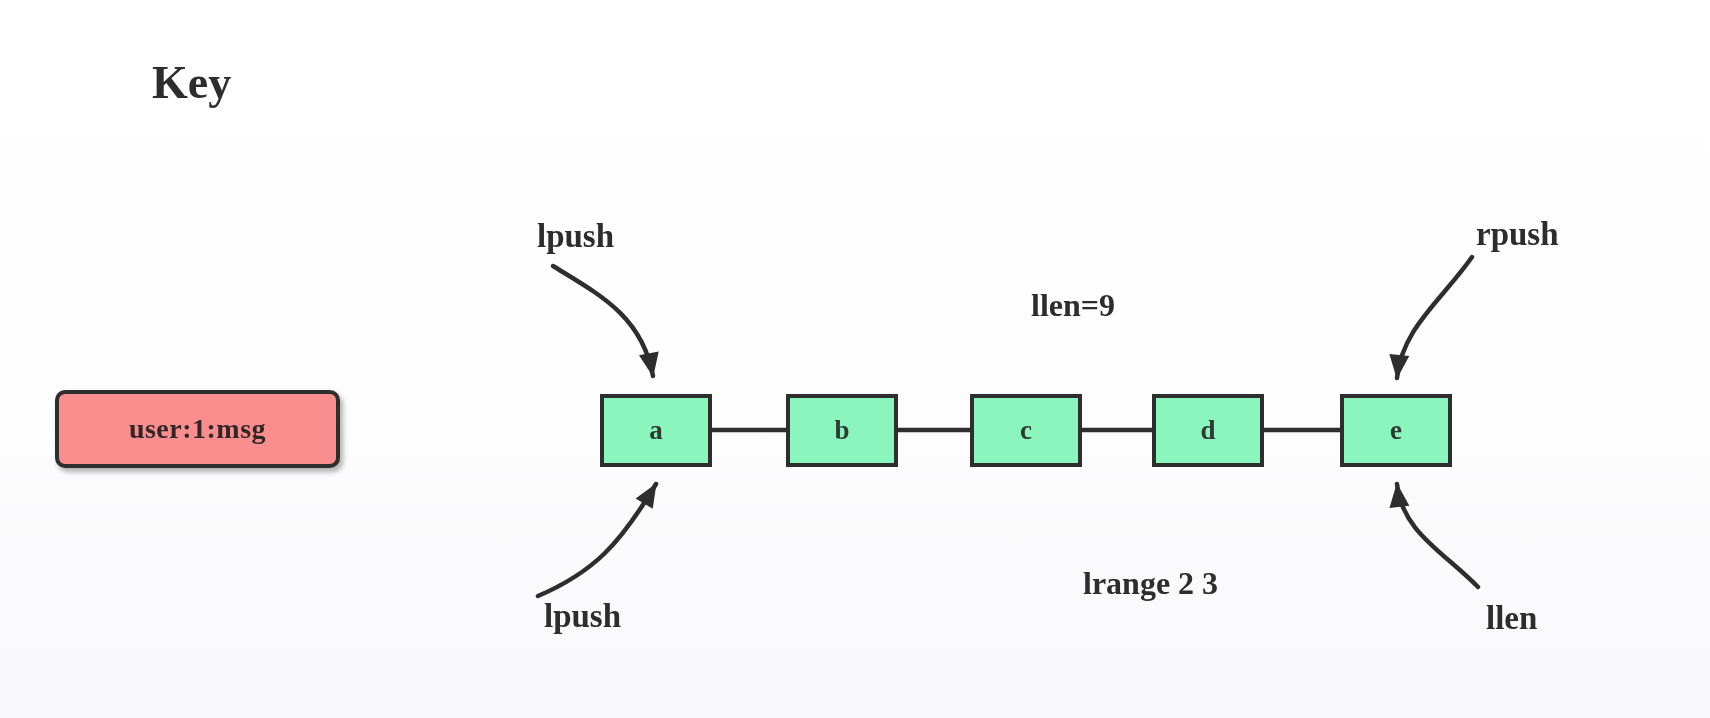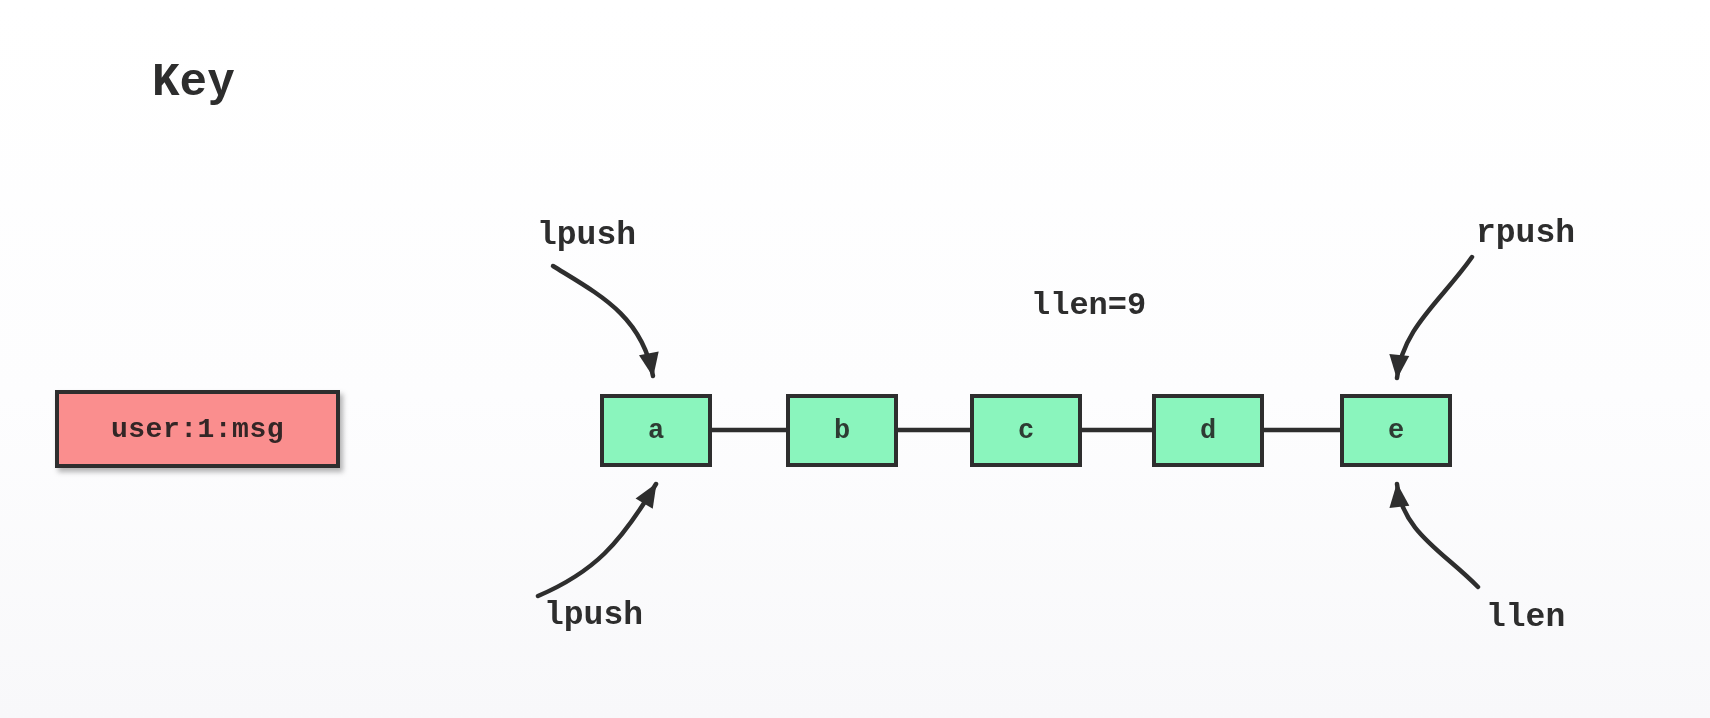--- a/index.html
+++ b/index.html
@@ -5,21 +5,21 @@
   html, body {
     margin: 0;
     padding: 0;
     background: #ffffff;
   }
   #canvas {
     position: relative;
     width: 1710px;
     height: 718px;
     overflow: hidden;
-    font-family: Liberation Mono, monospace;
+    font-family: Liberation Serif, serif;
     color: var(--text, #2d2d2d);
     background: linear-gradient(180deg, #ffffff 0%, #fdfdfe 55%, #f8f8fa 100%);
   }
   .heading {
     position: absolute;
     font-size: 46px;
     font-weight: 700;
     line-height: 1;
     color: var(--text, #2d2d2d);
     white-space: nowrap;
@@ -27,21 +27,21 @@
   #heading-key   { left: 152px; top: 60px; }
   #heading-value { left: 953px; top: 60px; }
 
   #key-box {
     position: absolute;
     left: 55px; top: 390px;
     width: 285px; height: 78px;
     box-sizing: border-box;
     background: var(--key_fill, #fa8e8e);
     border: 4px solid var(--stroke, #2e2e2e);
-    border-radius: 0;
+    border-radius: 10px;
     display: flex;
     align-items: center;
     justify-content: center;
     box-shadow: 3px 4px 5px rgba(40, 40, 40, 0.35);
   }
   #key-box .key-label {
     font-size: 28px;
     font-weight: 700;
     color: #332626;
     letter-spacing: 0.5px;
@@ -121,14 +121,15 @@
   <div class="node" style="left:786px">b</div>
   <div class="node" style="left:970px">c</div>
   <div class="node" style="left:1152px">d</div>
   <div class="node" style="left:1340px">e</div>
 
   <div class="op-label" id="label-lpush">lpush</div>
   <div class="op-label" id="label-rpush">rpush</div>
   <div class="op-label" id="label-lpop">lpush</div>
   <div class="op-label" id="label-rpop">llen</div>
   <div class="op-label" id="label-llen">llen=9</div>
+  <div class="op-label" id="label-lrange">lrange 2 3</div>
 
 </div>
 
 </body></html>

